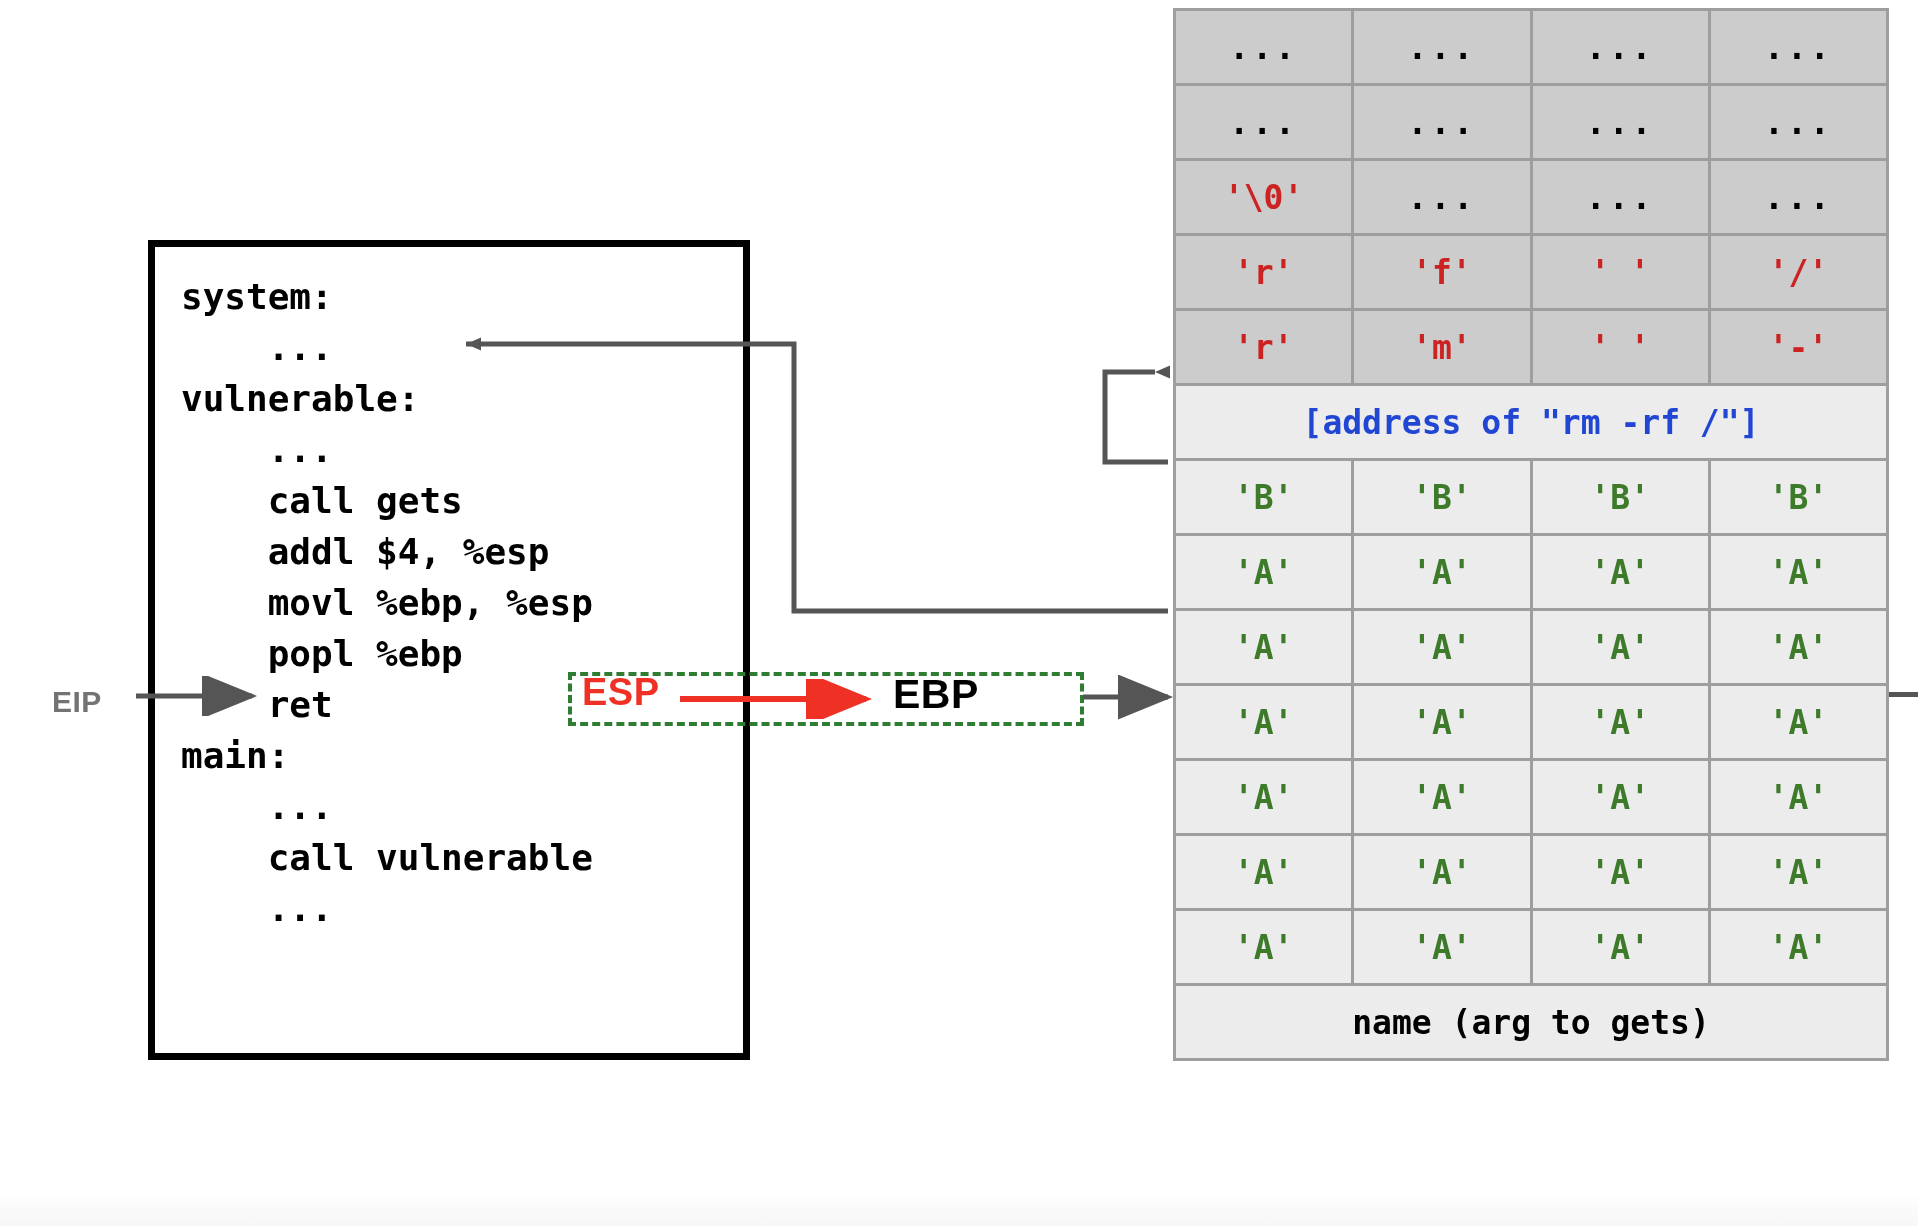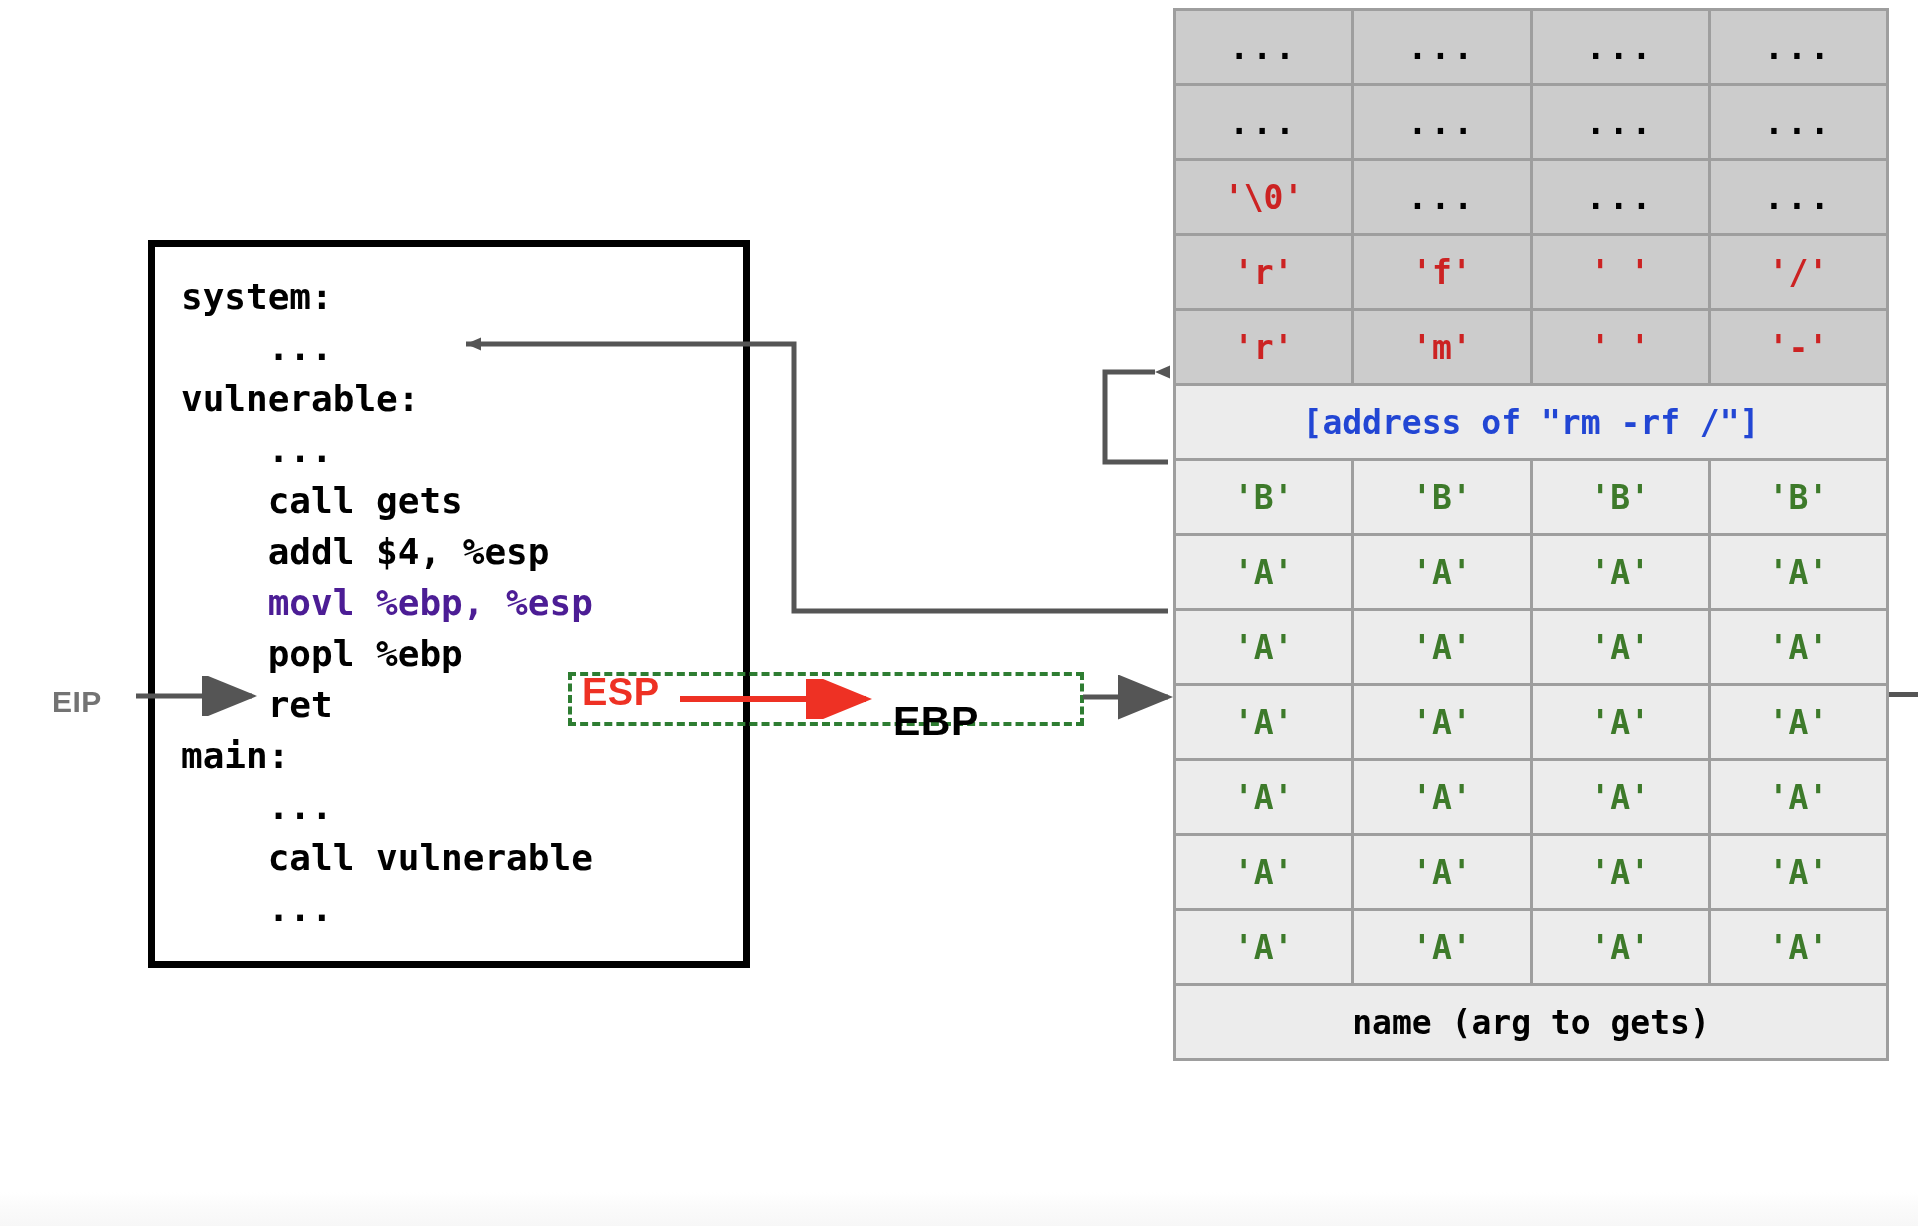--- a/index.html
+++ b/index.html
@@ -25,38 +25,38 @@
     height: 34px;
     background: linear-gradient(to bottom, #ffffff 0%, #fbfbfb 40%, #f7f7f7 100%);
   }
 
   
   #code-box {
     position: absolute;
     left: 148px;
     top: 240px;
     width: 602px;
-    height: 728px;
+    height: 820px;
     border: 7px solid #000000;
     background: #ffffff;
     box-sizing: border-box;
   }
   #code-lines {
     position: absolute;
     left: 26px;
     top: 24px;
     font-family: "DejaVu Sans Mono", "Liberation Mono", monospace;
     font-size: 36px;
     font-weight: bold;
     line-height: 51px;
     color: #000000;
     white-space: pre;
   }
   .code-line { white-space: pre; }
-  .code-line.red { color: #4c1d95; }
+  .code-line.red { color: #000000; }
   .code-line.blank { color: transparent; }
 
   
   #eip-label {
     position: absolute;
     left: 52px;
     top: 685px;
     font-family: "Liberation Sans", sans-serif;
     font-size: 30px;
     font-weight: bold;
@@ -94,21 +94,20 @@
   }
   #ebp-label {
     position: absolute;
     left: 893px;
     top: 671px;
     font-family: "Liberation Sans", sans-serif;
     font-size: 41px;
     font-weight: bold;
     color: #000000;
     letter-spacing: 0.5px;
-    margin-top: 27px;
   }
   #esp-to-ebp-arrow {
     position: absolute;
     left: 680px;
     top: 679px;
     width: 200px;
     height: 40px;
   }
 
   

